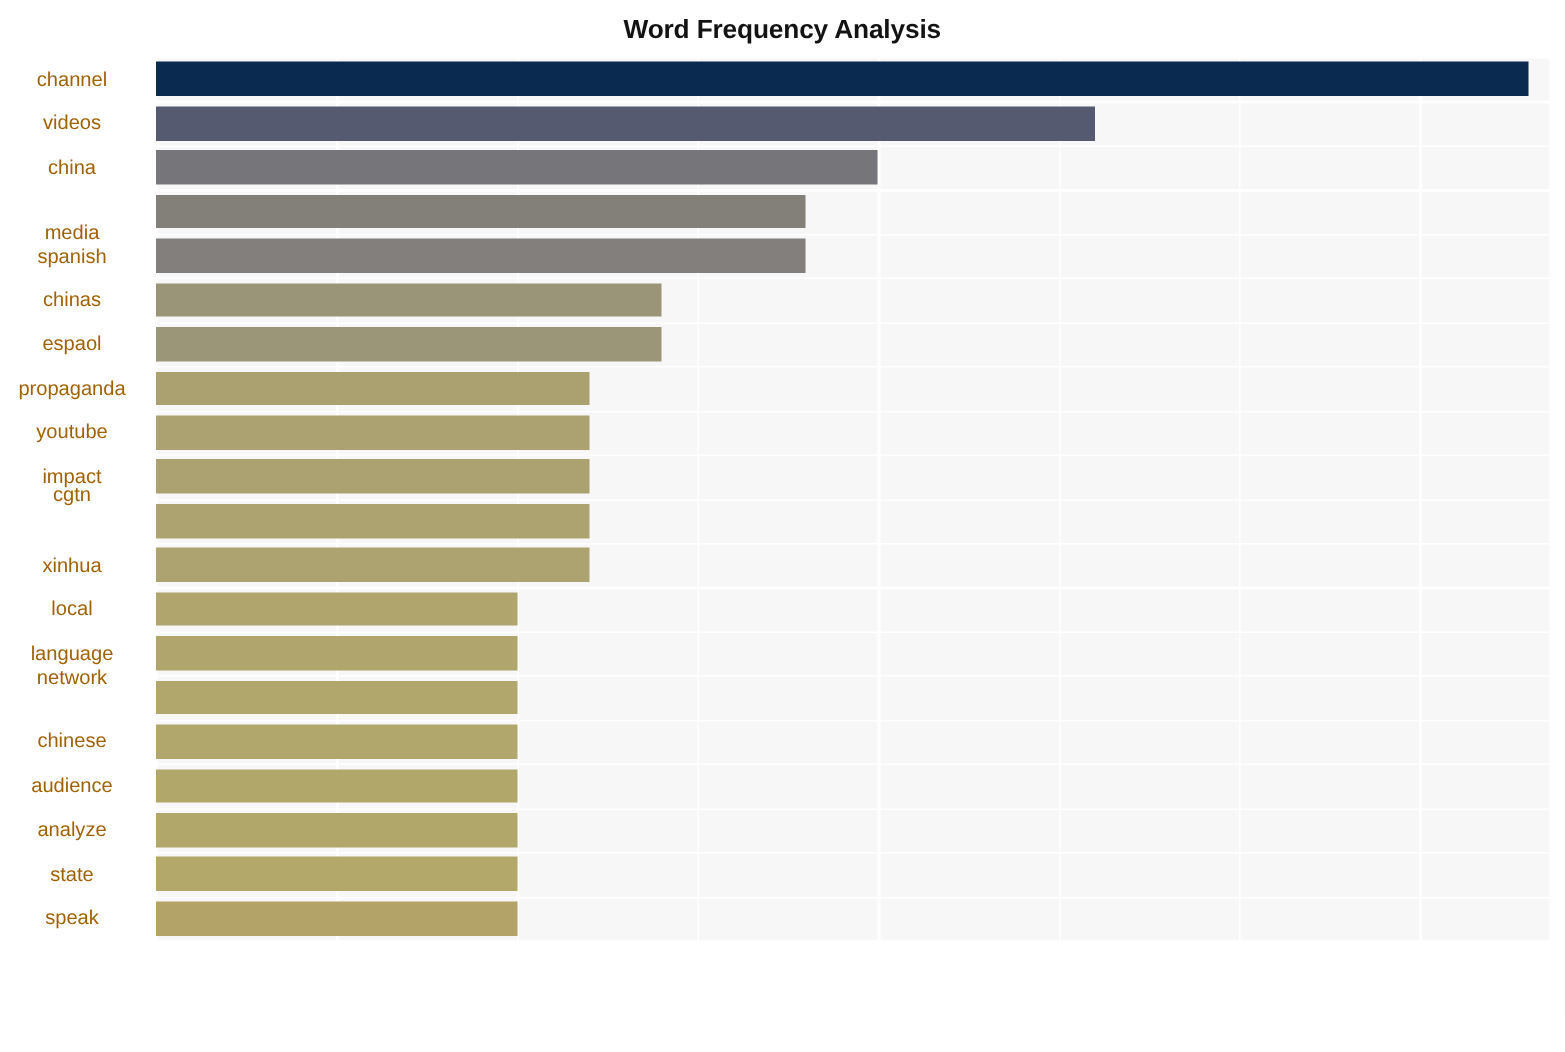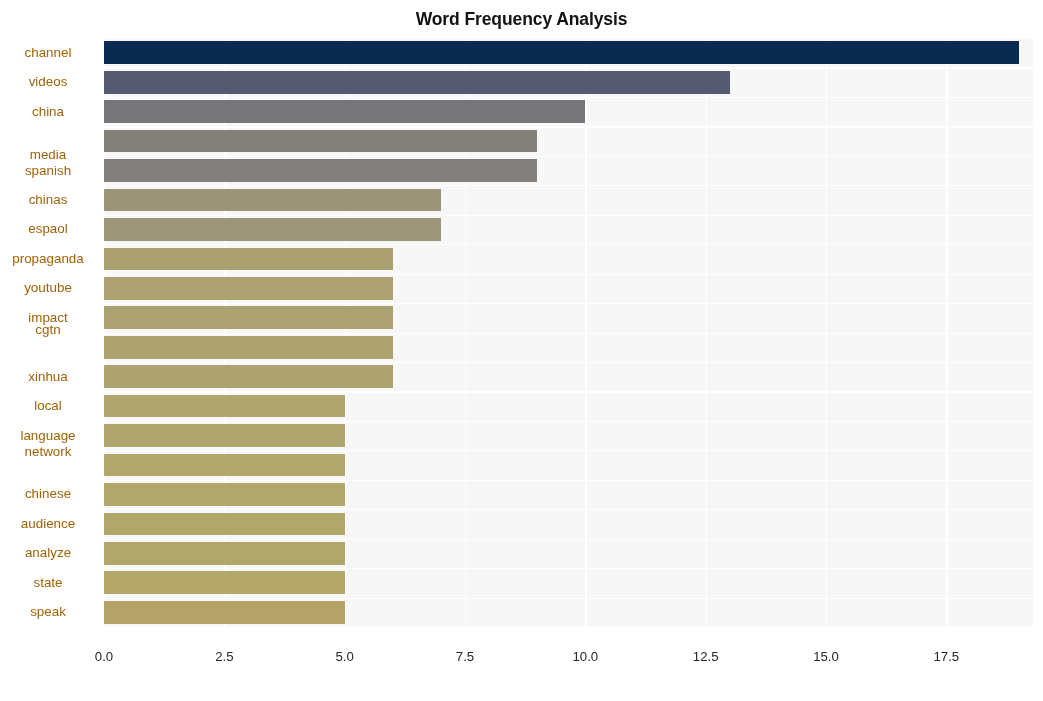--- a/index.html
+++ b/index.html
@@ -192,25 +192,15 @@
       <div class="ytick" style="top: 331.675px;">xinhua</div>
       <div class="ytick" style="top: 361.125px;">local</div>
       <div class="ytick" style="top: 390.575px;">language</div>
       <div class="ytick" style="top: 407px; padding-left: 40px;">network</div>
       <div class="ytick" style="top: 449.475px;">chinese</div>
       <div class="ytick" style="top: 478.925px;">audience</div>
       <div class="ytick" style="top: 508.375px;">analyze</div>
       <div class="ytick" style="top: 537.825px;">state</div>
       <div class="ytick" style="top: 567.275px;">speak</div>
     </div>
-  <div id="xtick-labels">
-      <div class="xtick" style="left: 104px;">0.0</div>
-      <div class="xtick" style="left: 224.337px;">2.5</div>
-      <div class="xtick" style="left: 344.674px;">5.0</div>
-      <div class="xtick" style="left: 465.01px;">7.5</div>
-      <div class="xtick" style="left: 585.347px;">10.0</div>
-      <div class="xtick" style="left: 705.684px;">12.5</div>
-      <div class="xtick" style="left: 826.021px;">15.0</div>
-      <div class="xtick" style="left: 946.358px;">17.5</div>
-    </div>
 
 
 </div>
 
 </body></html>

